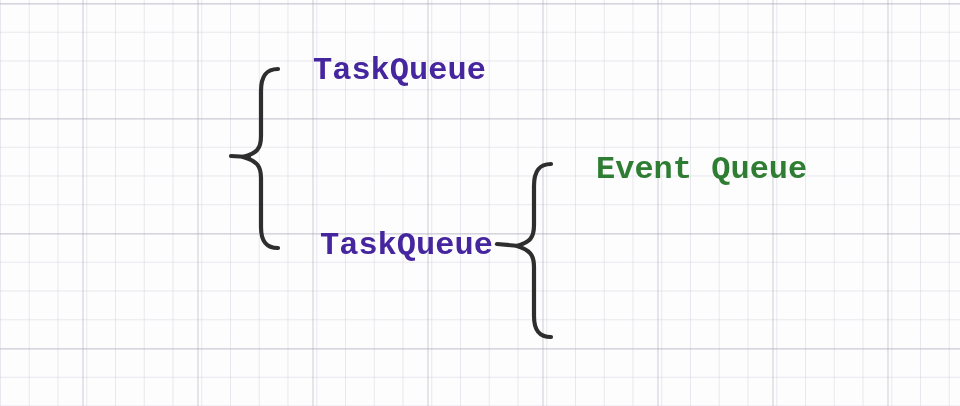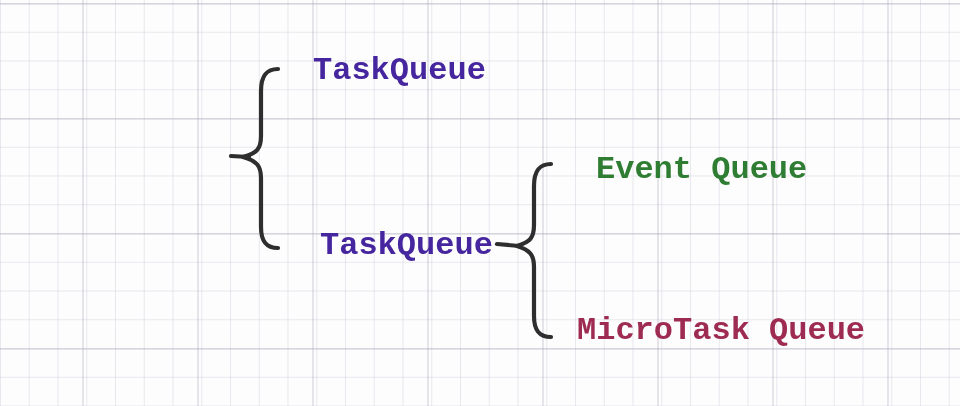--- a/index.html
+++ b/index.html
@@ -75,15 +75,14 @@
     <path d="M 497 244 L 519 246"></path>
   </svg>
 
 
   <div class="label label-eventloop" style="color: rgb(70, 38, 158);">TaskQueue</div>
 
   <div class="label label-taskqueue" style="color: rgb(70, 38, 158); margin-left: 16px;">TaskQueue</div>
 
   <div class="label label-eventqueue" style="color: rgb(46, 125, 50);">Event Queue</div>
 
-  <div class="label label-microtaskqueue" style="color: rgb(158, 43, 81);">MicroTask Queue</div>
 
 </div>
 
 </body></html>

